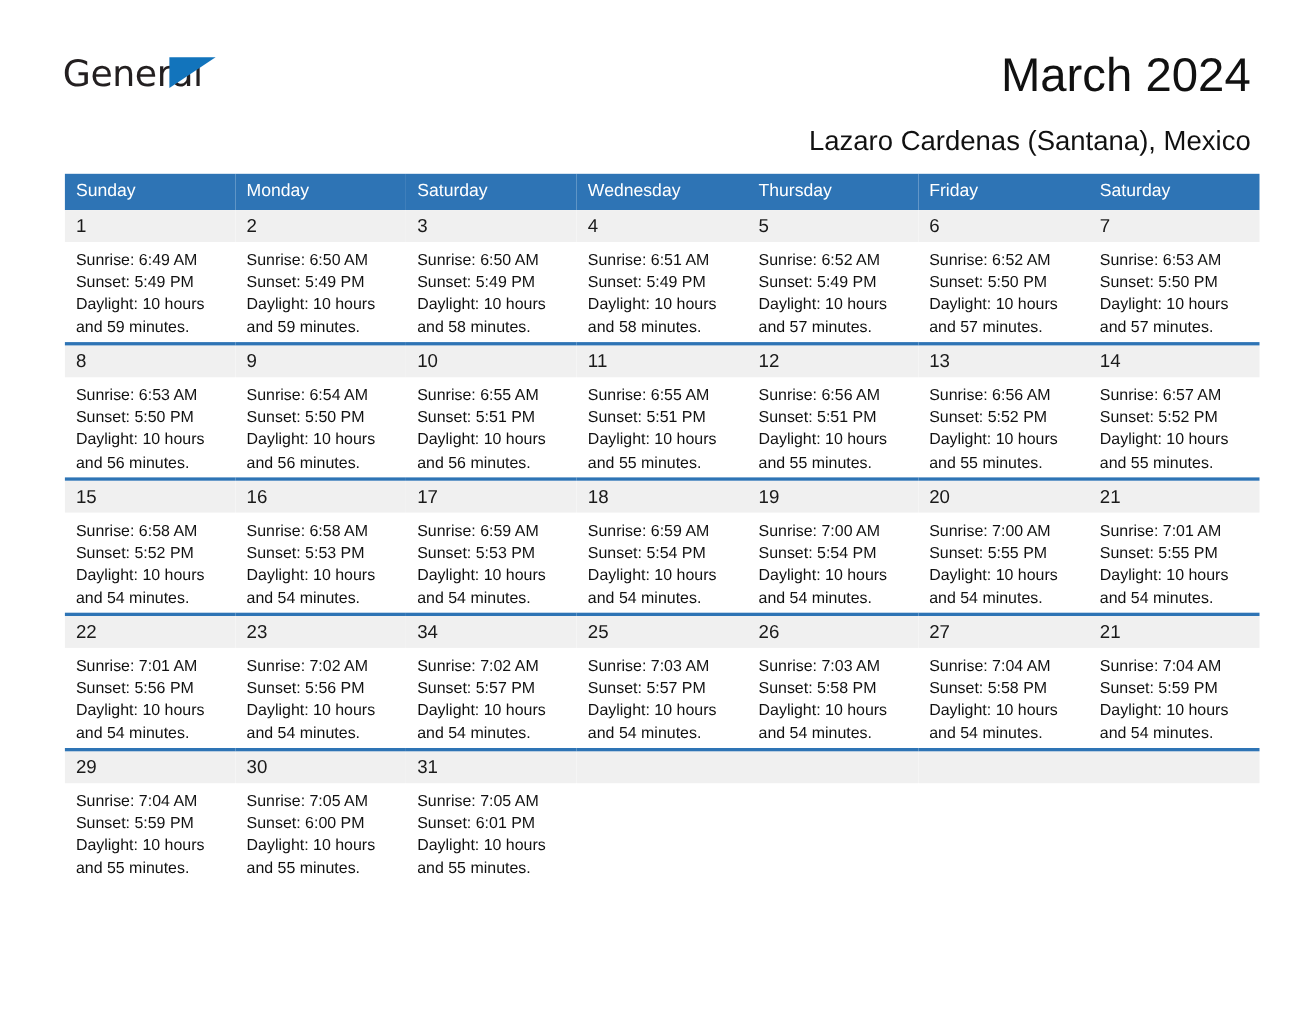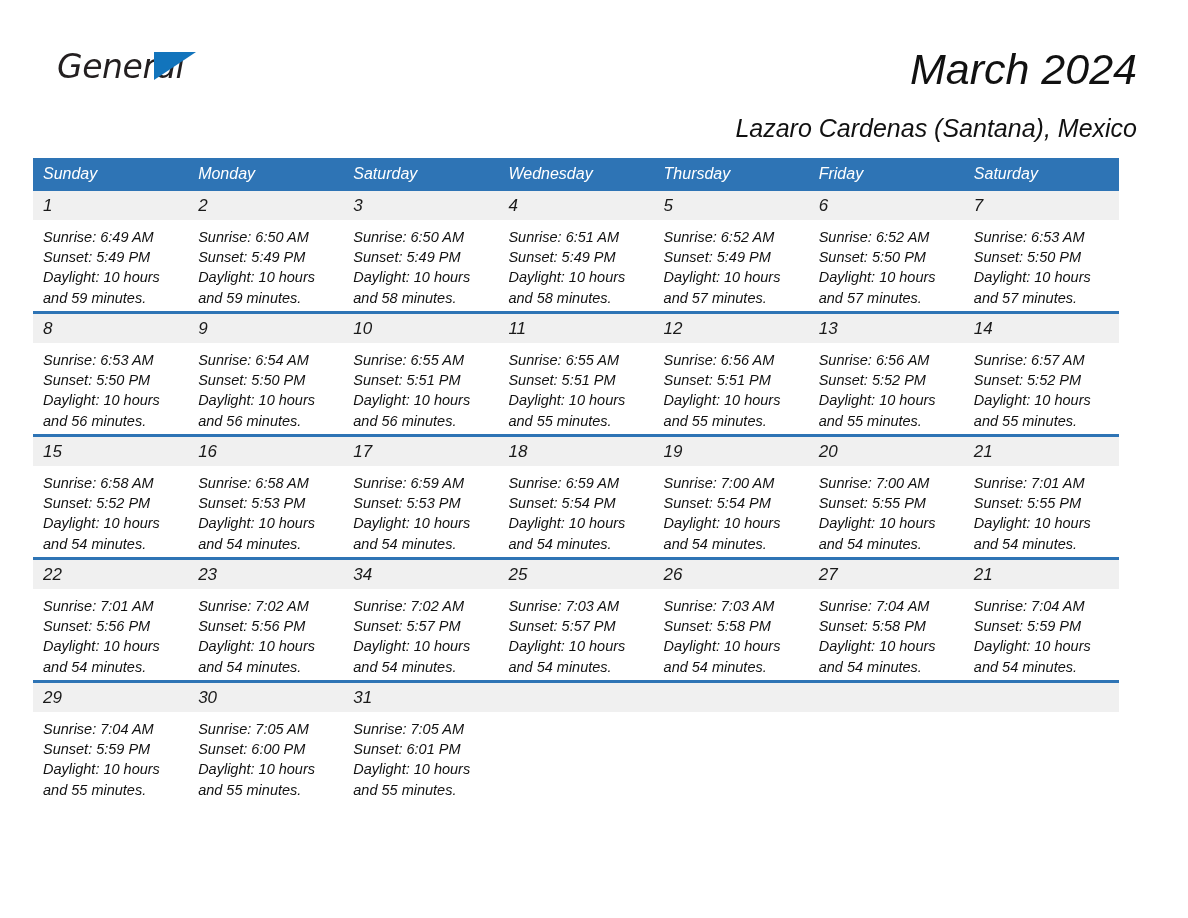--- a/index.html
+++ b/index.html
@@ -13,21 +13,20 @@
     height: 918px;
     font-family: "Liberation Sans", sans-serif;
     color: #000000;
     overflow: hidden;
   }
   .page {
     position: relative;
     width: 1188px;
     height: 918px;
     box-sizing: border-box;
-    font-style: italic;
   }
 
   
   .header {
     position: relative;
     height: 110px;
     padding: 44px 51px 0 51px;
     box-sizing: border-box;
   }
   .logo {
@@ -81,21 +80,21 @@
     font-size: 25px;
     font-weight: 400;
     color: #111111;
     line-height: 32px;
     margin: 18px 0 0 0;
   }
 
   
   .calendar {
     position: absolute;
-    left: 33px;
+    left: 59px;
     top: 158px;
     width: 1086px;
     border-collapse: collapse;
     table-layout: fixed;
   }
   .calendar col { width: 155.1px; }
 
   thead th {
     background: #2E74B5;
     color: #ffffff;

